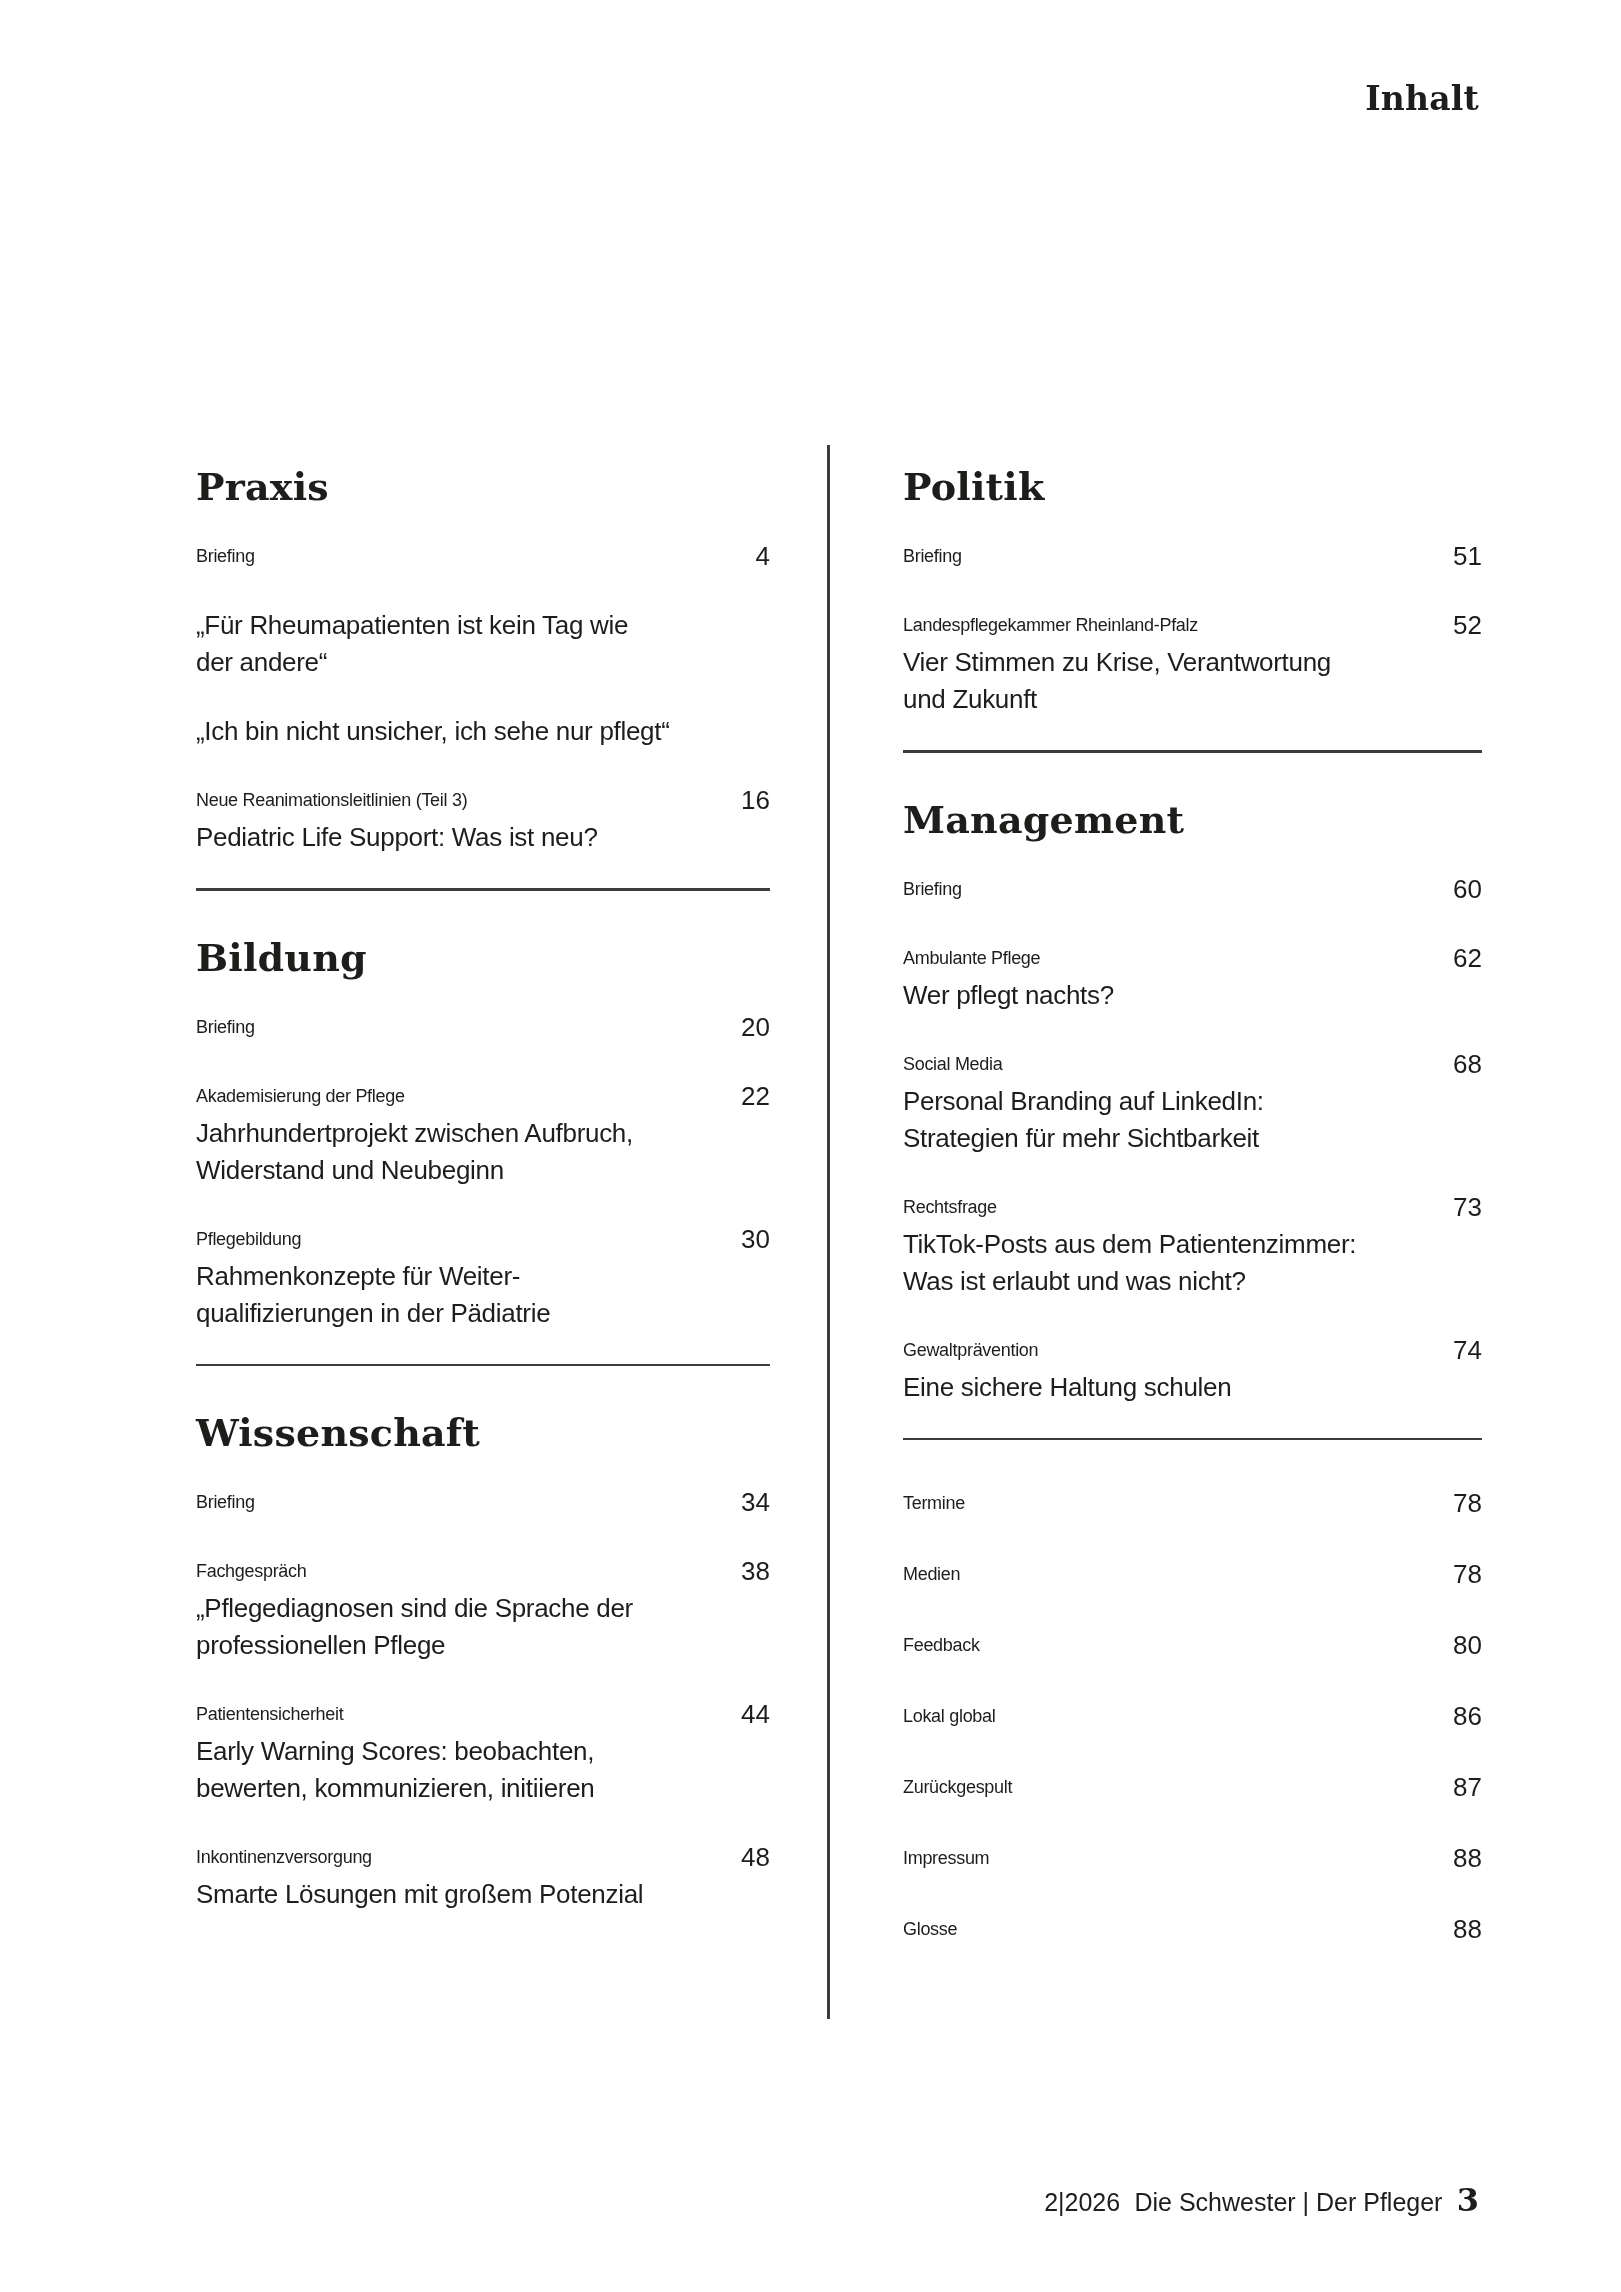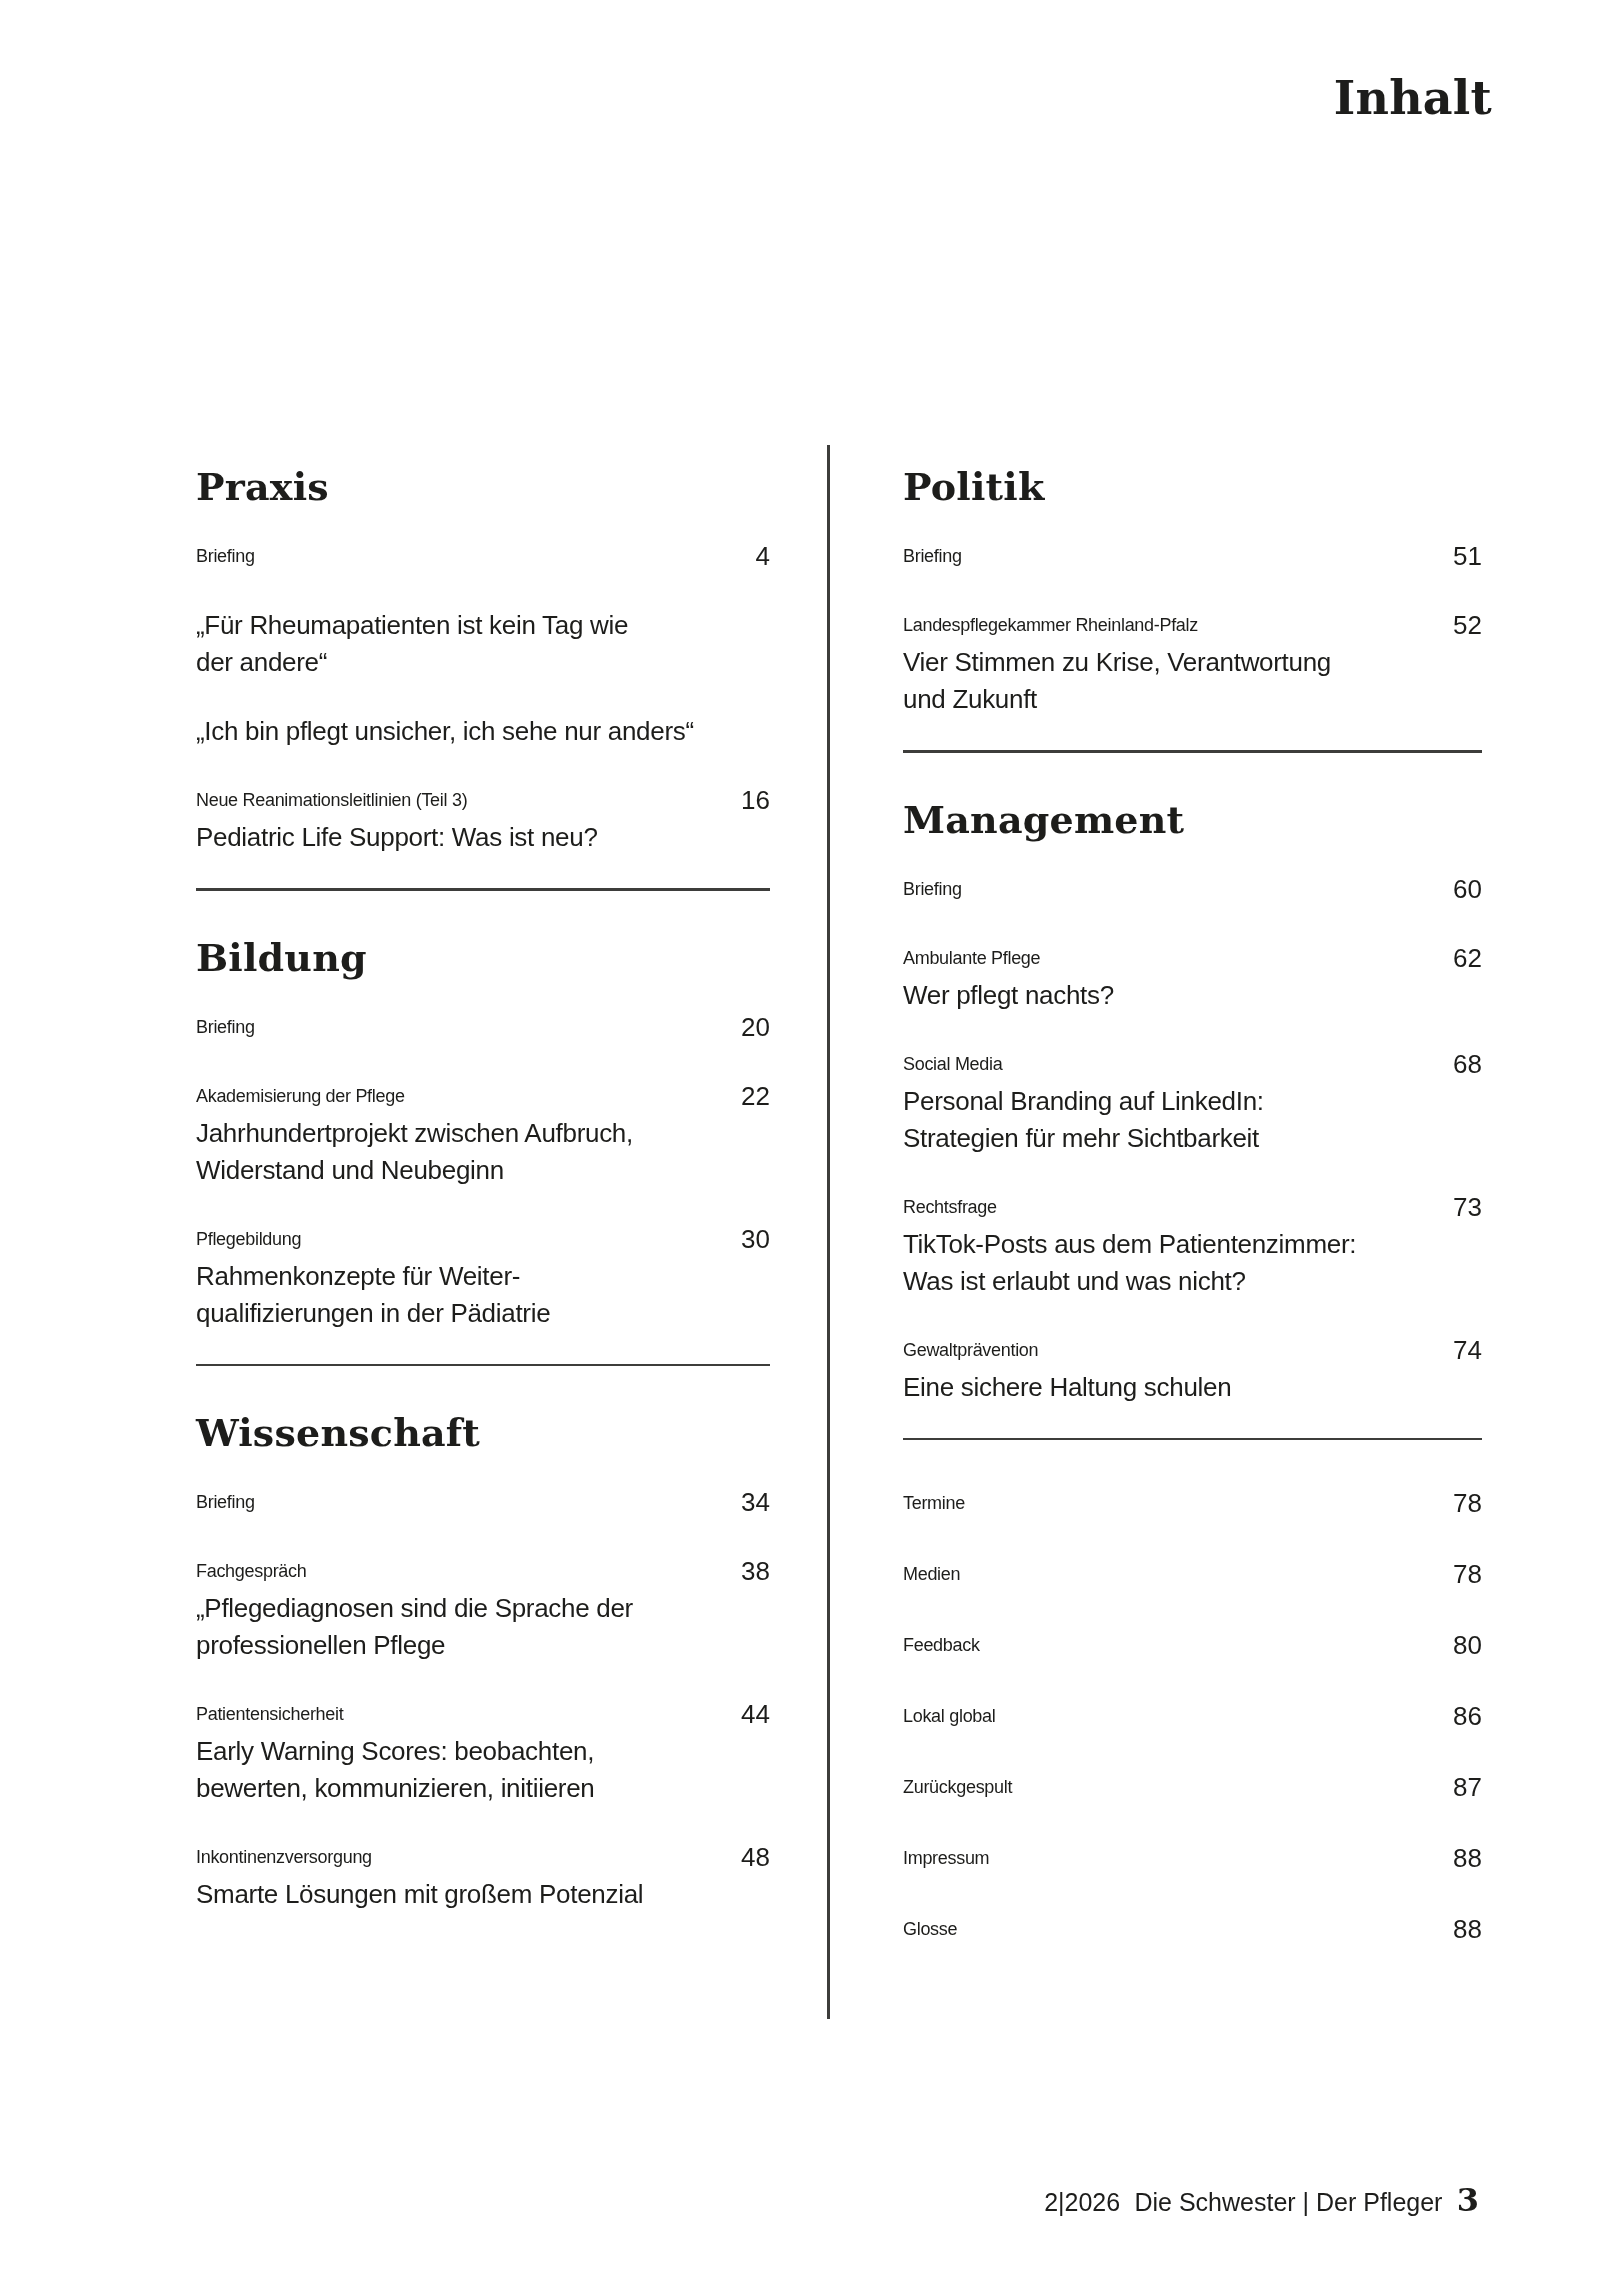--- a/index.html
+++ b/index.html
@@ -6,24 +6,24 @@
   .page {
     position:relative;
     width:1621px; height:2293px;
     background:#ffffff;
     font-family:"Liberation Sans", sans-serif;
     color:#1d1d1b;
     overflow:hidden;
   }
   .inhalt {
     position:absolute;
-    top:77px; right:129px;
+    top:77px; right:142px;
     font-family:"DejaVu Serif", serif;
     font-weight:bold;
-    font-size:46px;
+    font-size:33px;
     line-height:43px;
     letter-spacing:0.2px;
   }
   .col { position:absolute; top:465px; width:574px; }
   .col-left  { left:196px; }
   .col-right { left:903px; width:579px; }
   .vdivider {
     position:absolute;
     left:827px; top:445px;
     width:2.7px; height:1574px;
@@ -100,21 +100,21 @@
         <span class="entry-page">4</span>
       </div>
     </div>
 
     <div class="entry">
       <div class="entry-sub">„Für Rheumapatienten ist kein Tag wie
 der andere“</div>
     </div>
 
     <div class="entry">
-      <div class="entry-sub">„Ich bin pflegt unsicher, ich sehe nur anders“</div>
+      <div class="entry-sub">„Ich bin nicht unsicher, ich sehe nur pflegt“</div>
     </div>
 
     <div class="entry">
       <div class="entry-row">
         <span class="entry-title">Neue Reanimationsleitlinien (Teil 3)</span>
         <span class="entry-page">16</span>
       </div>
       <div class="entry-sub">Pediatric Life Support: Was ist neu?</div>
     </div>
 

